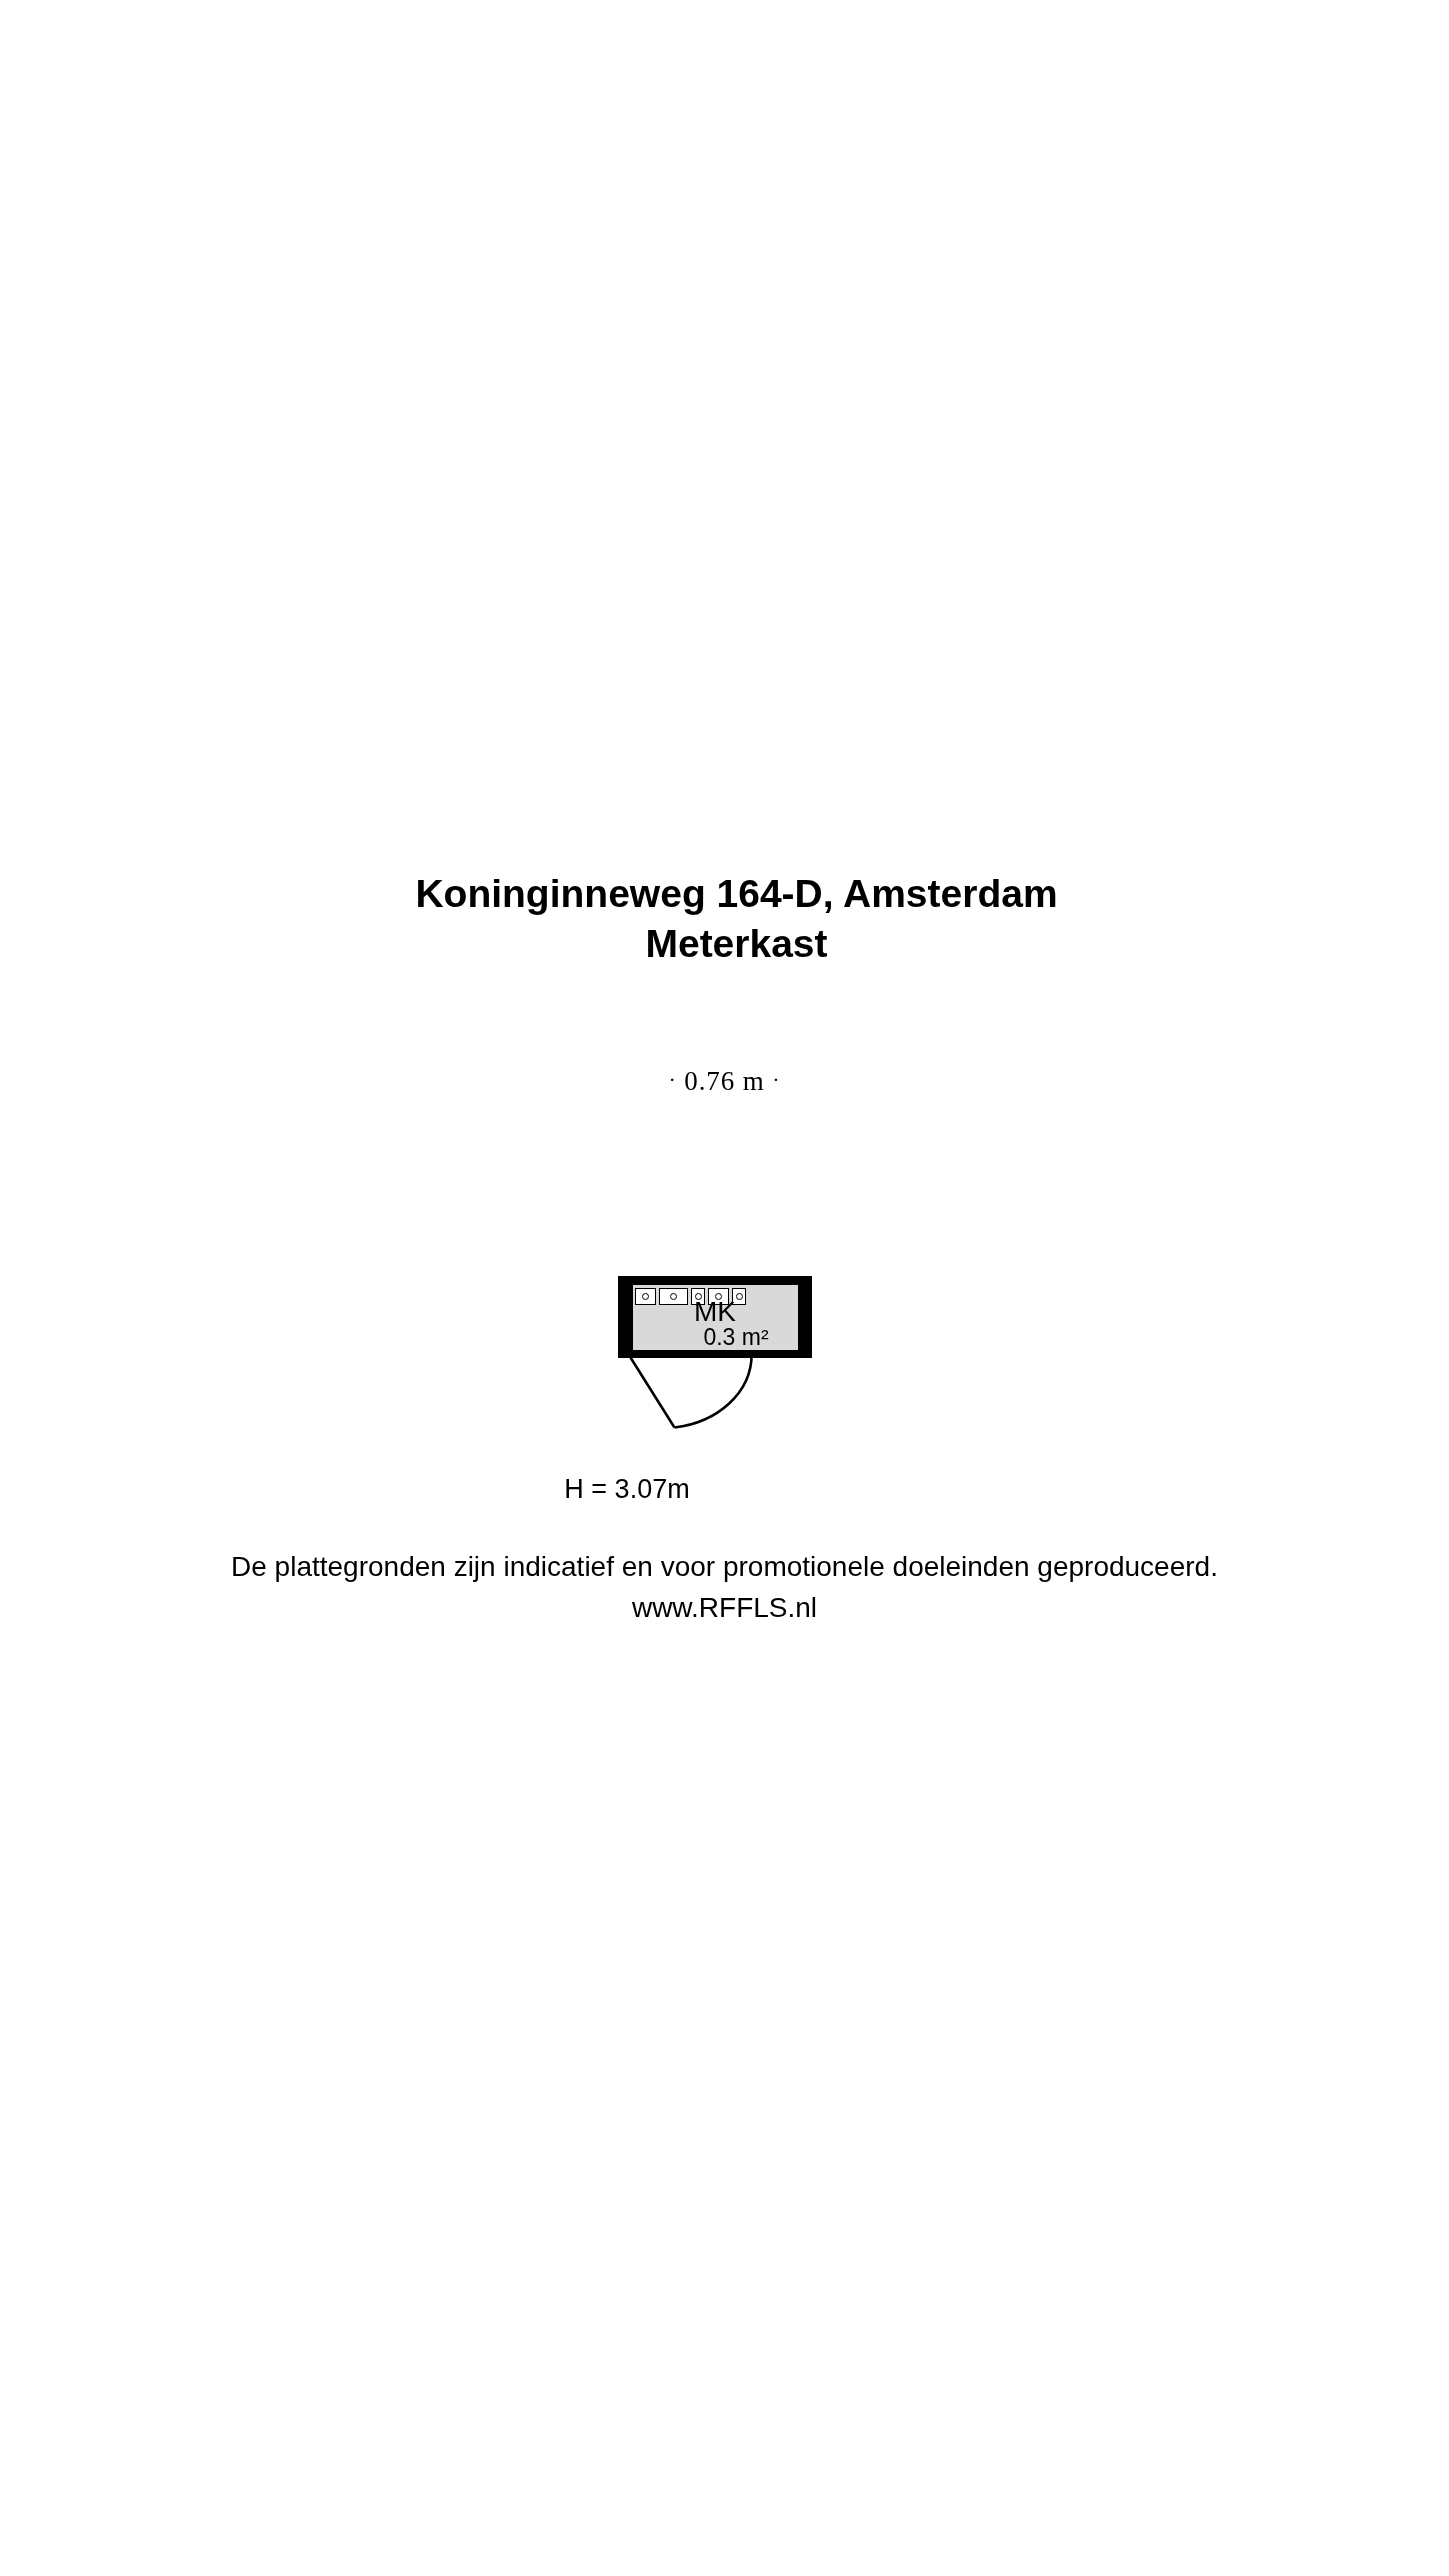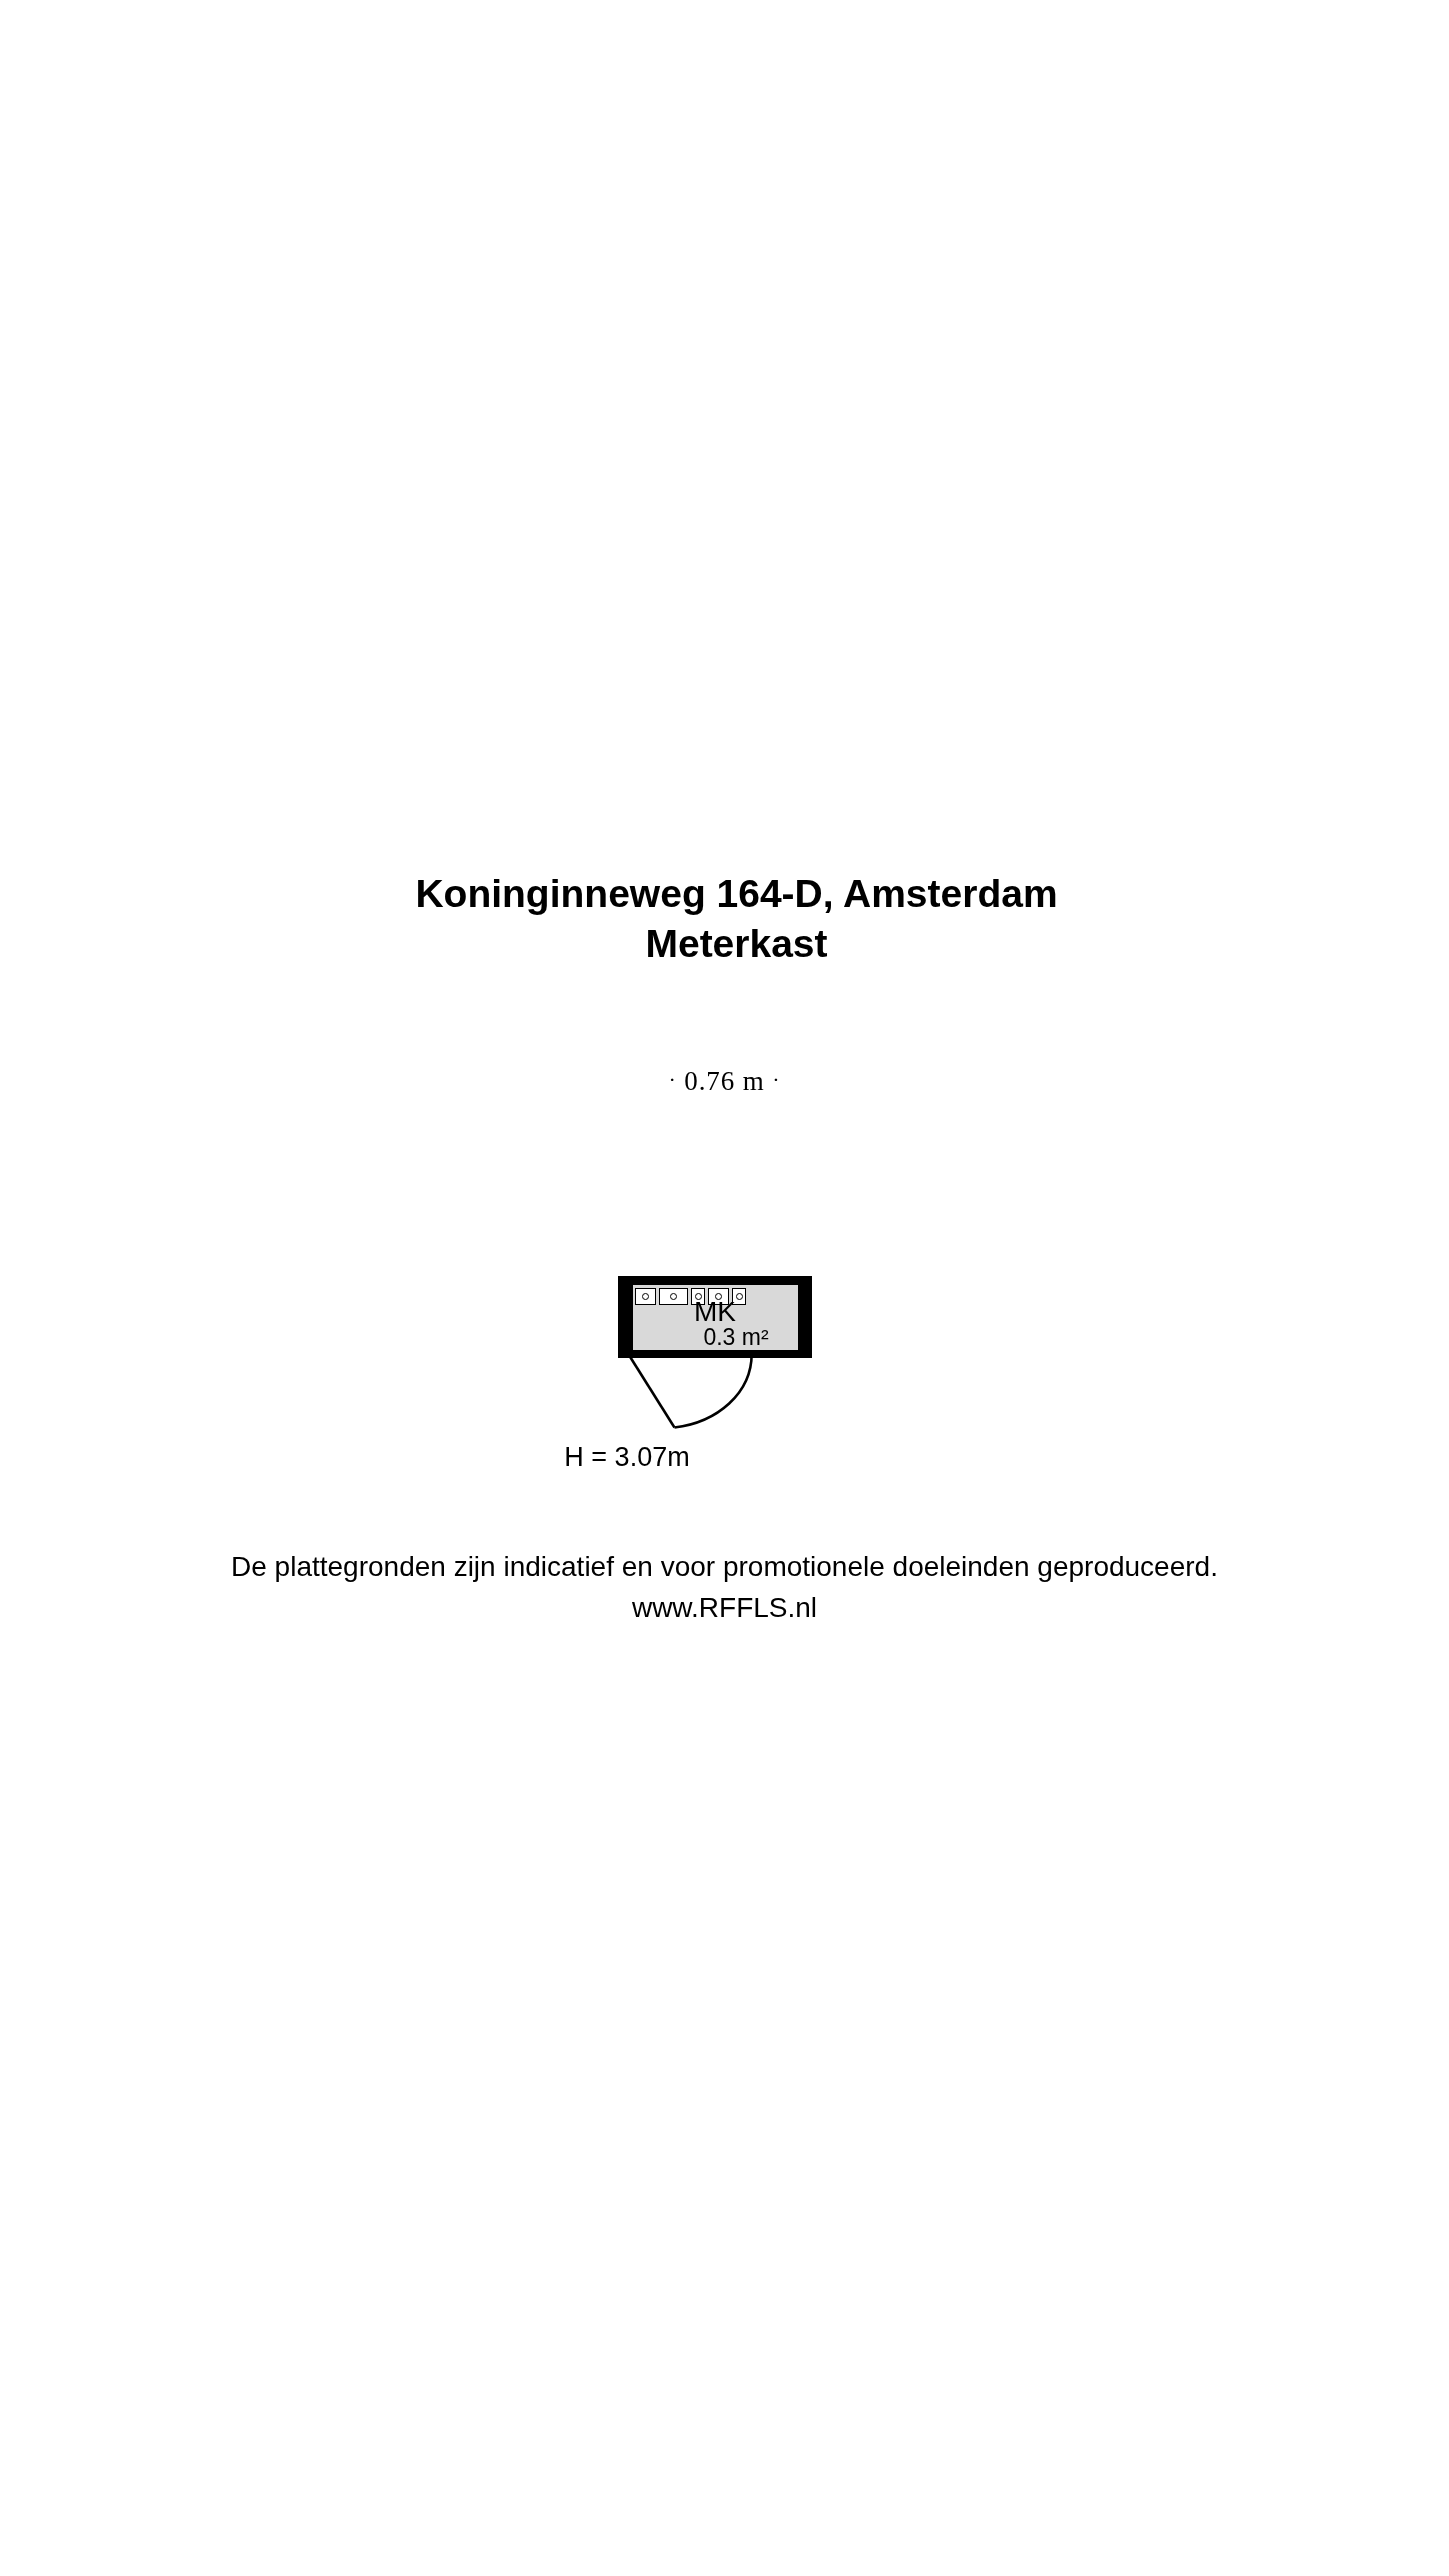--- a/index.html
+++ b/index.html
@@ -153,21 +153,21 @@
     left: 5.2px;
     top: 76px;
     width: 163px;
     height: 79px;
   }
 
   
   .height-note {
     position: absolute;
     left: 0;
-    top: 1442px;
+    top: 1474px;
     width: 1254px;
     text-align: center;
     font-size: 27px;
   }
 
   
   .disclaimer {
     position: absolute;
     left: 0;
     top: 1546px;

